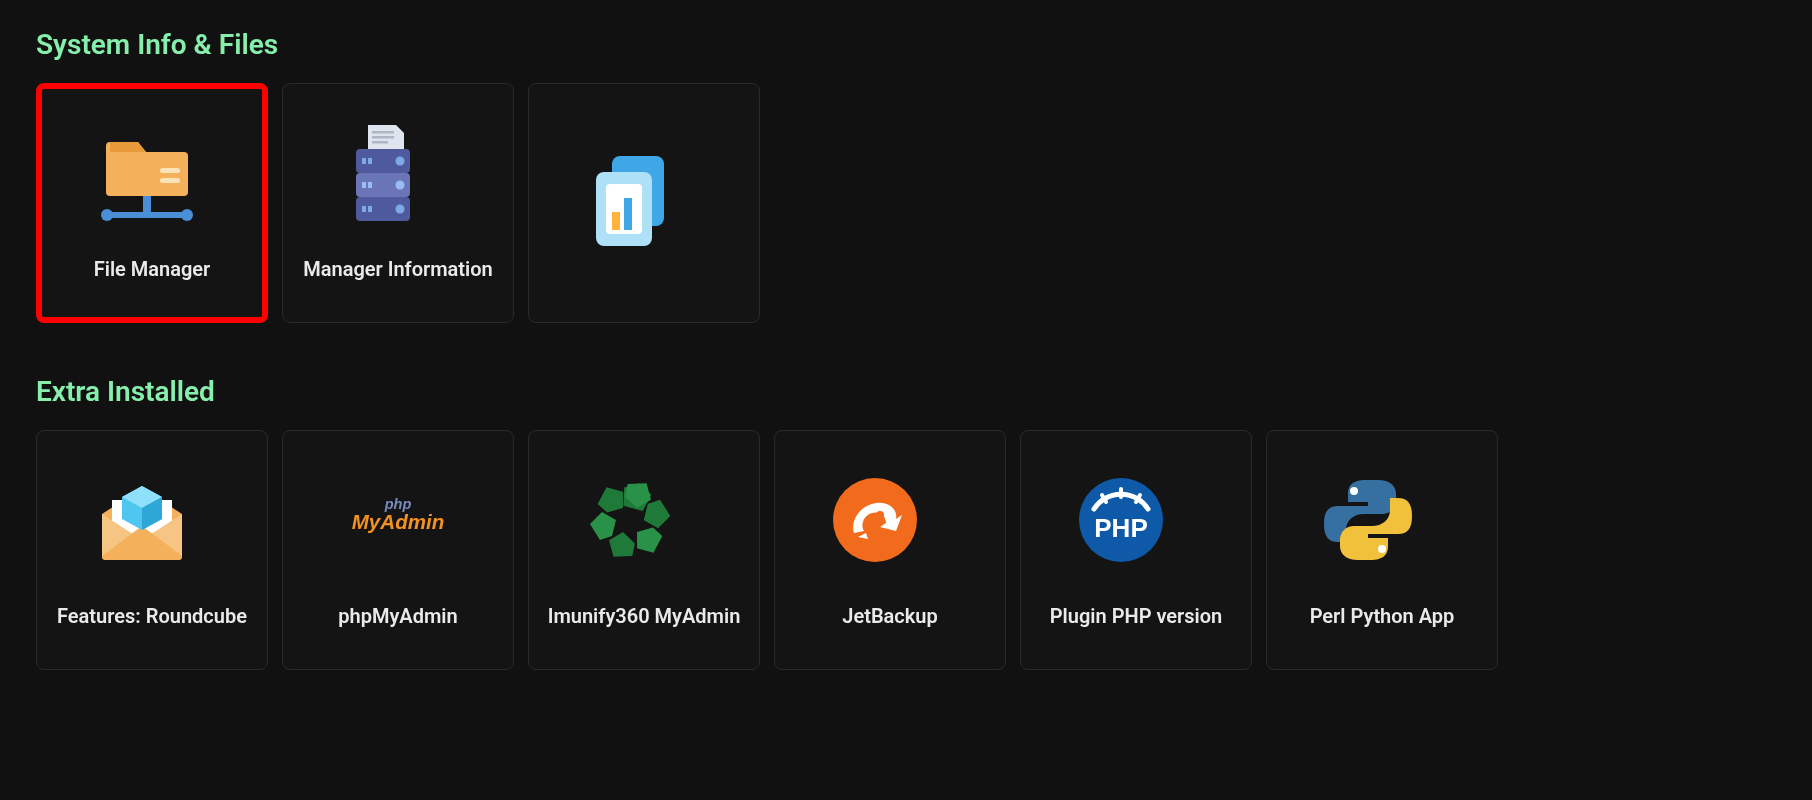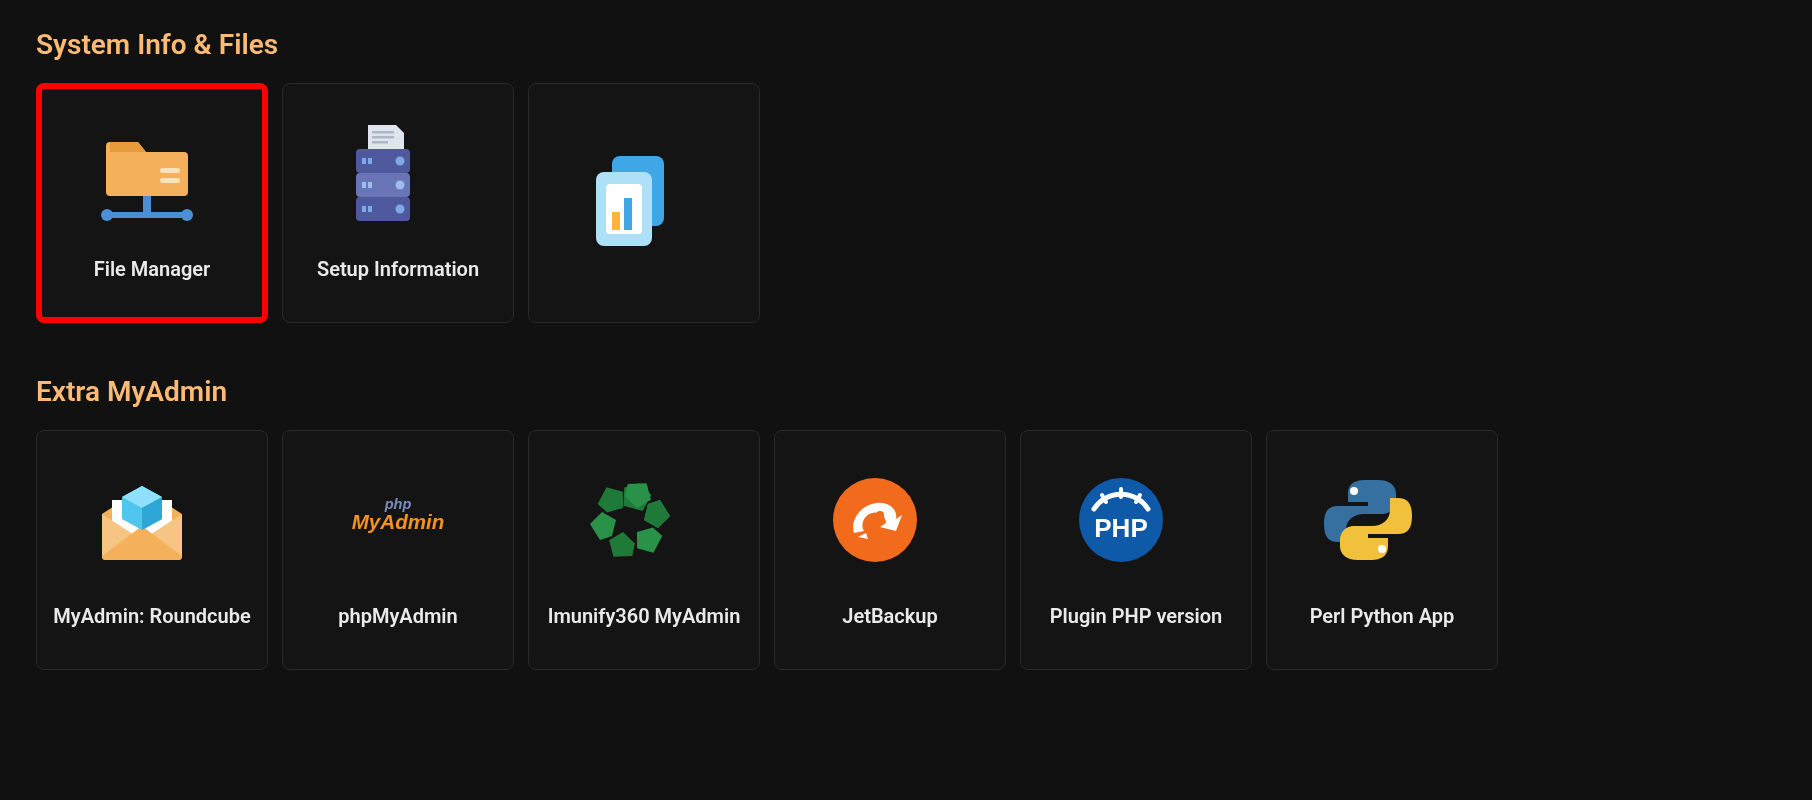--- a/index.html
+++ b/index.html
@@ -7,21 +7,21 @@
     background: #111111;
     color: #e8e8e8;
     font-family: -apple-system, BlinkMacSystemFont, "Segoe UI", Roboto, "Helvetica Neue", Arial, sans-serif;
     width: 1812px;
     height: 800px;
     padding: 28px 36px;
   }
   .section-title {
     font-size: 28px;
     font-weight: 600;
-    color: #fdba74;
+    color: #86efac;
     margin-bottom: 22px;
   }
   .card-row {
     display: flex;
     gap: 14px;
     margin-bottom: 52px;
   }
   .card {
     width: 232px;
     height: 240px;
@@ -95,54 +95,54 @@
         <circle cx="62" cy="62" r="4.5" fill="#9abcf0"></circle>
         <circle cx="62" cy="86" r="4.5" fill="#7fa8e8"></circle>
         <rect x="24" y="35" width="4" height="6" fill="#7fa8e8"></rect>
         <rect x="30" y="35" width="4" height="6" fill="#7fa8e8"></rect>
         <rect x="24" y="59" width="4" height="6" fill="#9abcf0"></rect>
         <rect x="30" y="59" width="4" height="6" fill="#9abcf0"></rect>
         <rect x="24" y="83" width="4" height="6" fill="#7fa8e8"></rect>
         <rect x="30" y="83" width="4" height="6" fill="#7fa8e8"></rect>
       </svg>
     </div>
-    <div class="card-label">Setup Information</div>
+    <div class="card-label">Manager Information</div>
   </div>
 
   <div class="card">
     <div class="icon-wrap">
       <svg width="90" height="100" viewBox="0 0 90 100">
         <rect x="28" y="6" width="52" height="70" rx="8" fill="#3fa7e6"></rect>
         <rect x="12" y="22" width="56" height="74" rx="8" fill="#aee0f7"></rect>
         <rect x="22" y="34" width="36" height="50" rx="4" fill="#ffffff"></rect>
         <rect x="28" y="62" width="8" height="18" fill="#ffb33d"></rect>
         <rect x="40" y="48" width="8" height="32" fill="#3fa7e6"></rect>
       </svg>
     </div>
   </div>
 
 </div>
 
-<h2 class="section-title">Extra MyAdmin</h2>
+<h2 class="section-title">Extra Installed</h2>
 <div class="card-row">
 
   <div class="card">
     <div class="icon-wrap">
       <svg width="100" height="100" viewBox="0 0 100 100">
         <path d="M10 44 L50 18 L90 44 L90 86 a4 4 0 0 1 -4 4 h-72 a4 4 0 0 1 -4 -4 Z" fill="#f4b05a"></path>
         <path d="M20 30 h60 v46 h-60 z" fill="#ffffff"></path>
         <path d="M10 44 L50 70 L90 44 L90 86 a4 4 0 0 1 -4 4 h-72 a4 4 0 0 1 -4 -4 Z" fill="#f7c583"></path>
         <path d="M10 86 a4 4 0 0 0 4 4 h72 a4 4 0 0 0 4 -4 L50 56 Z" fill="#f4b05a"></path>
 
         <polygon points="50,16 70,27 70,49 50,60 30,49 30,27" fill="#4fc6f0"></polygon>
         <polygon points="50,16 70,27 50,38 30,27" fill="#8fe0fa"></polygon>
         <polygon points="50,38 70,27 70,49 50,60" fill="#2ea6d6"></polygon>
       </svg>
     </div>
-    <div class="card-label">MyAdmin: Roundcube</div>
+    <div class="card-label">Features: Roundcube</div>
   </div>
 
   <div class="card">
     <div class="icon-wrap">
       <svg width="140" height="70" viewBox="0 0 140 70">
         <text x="70" y="22" text-anchor="middle" font-family="Arial" font-style="italic" font-weight="bold" font-size="17" fill="#7a8bbd">php</text>
         <text x="70" y="46" text-anchor="middle" font-family="Arial" font-style="italic" font-weight="bold" font-size="24" fill="#f29222">MyAdmin</text>
       </svg>
     </div>
     <div class="card-label">phpMyAdmin</div>

